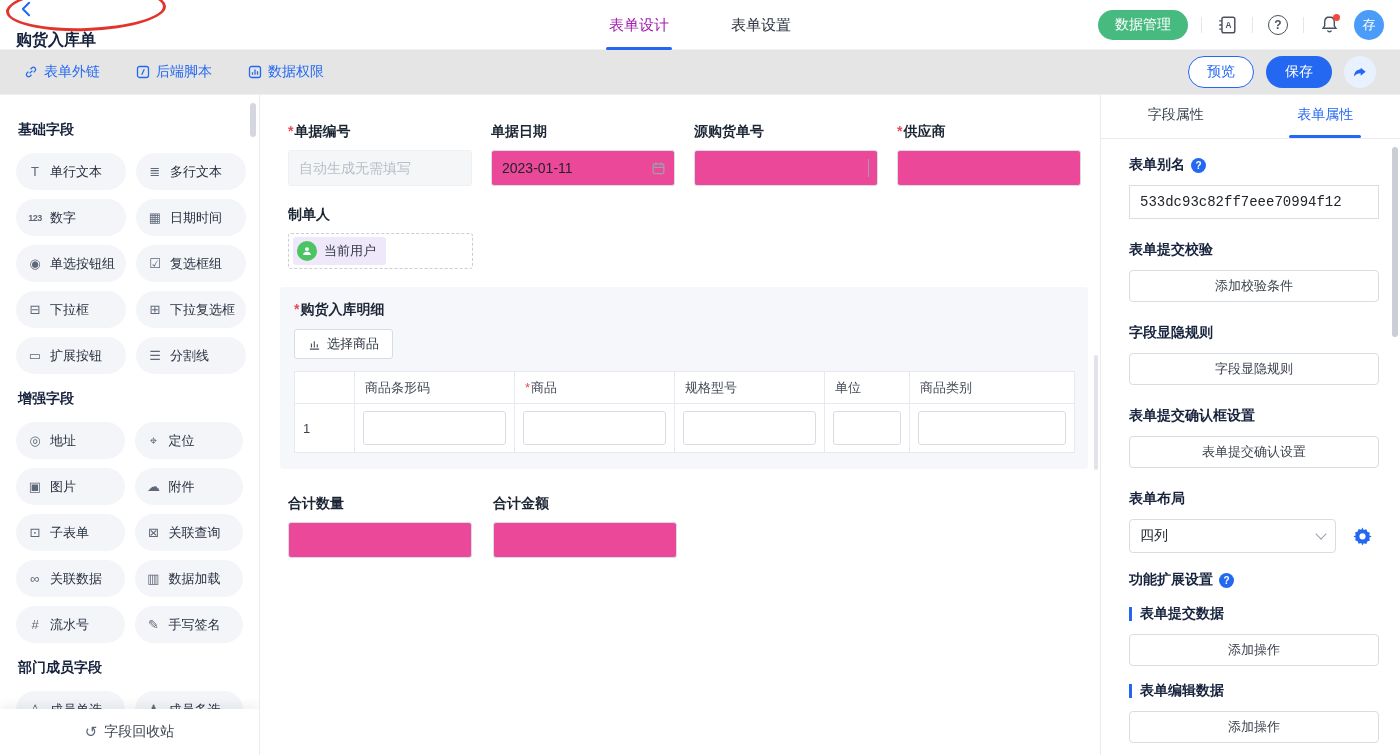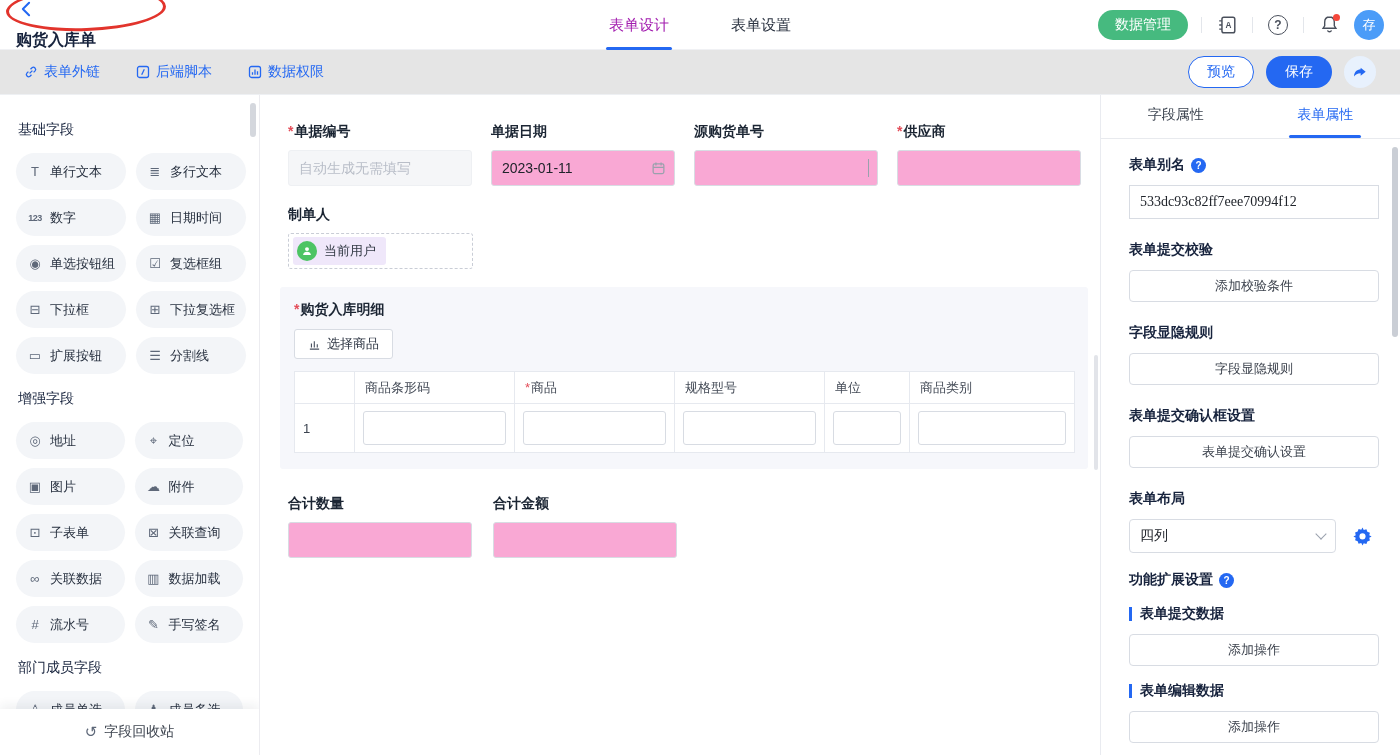--- a/index.html
+++ b/index.html
@@ -39,41 +39,41 @@
   .btn-preview { height:32px; width:66px; border-radius:16px; border:1px solid #2468f2; color:#2468f2;
     background:#fff; font-size:14px; cursor:pointer; }
   .btn-save { height:32px; width:66px; border-radius:16px; border:none; color:#fff; background:#2468f2;
     font-size:14px; cursor:pointer; }
   .share-btn { width:32px; height:32px; border-radius:50%; background:#e8f1fd; display:flex;
     align-items:center; justify-content:center; cursor:pointer; }
 
   
   .sidebar { position:absolute; top:95px; left:0; bottom:0; width:260px; background:#fff;
     border-right:1px solid #ececf0; padding:10px 16px 60px 16px; overflow:hidden; }
-  .sec-title { font-size:14px; font-weight:400; color:#17233d; margin:16px 0 14px 2px; }
+  .sec-title { font-size:14px; font-weight:700; color:#17233d; margin:16px 0 14px 2px; }
   .grid { display:grid; grid-template-columns:1fr 1fr; gap:9px 10px; }
   .pill { height:37px; background:#f3f5f8; border-radius:19px; display:flex; align-items:center;
     gap:7px; padding:0 11px; font-size:13px; color:#27303f; cursor:grab; white-space:nowrap; }
   .pill .icon { color:#5e6879; font-size:13px; width:16px; text-align:center; flex:none; }
   .pill .icon.num { font-size:9px; font-weight:700; letter-spacing:-.5px; }
   .sb-thumb { position:absolute; background:#d4d7dd; border-radius:3px; }
   .recycle-bar { position:absolute; left:0; right:0; bottom:0; height:46px; background:#fff;
     box-shadow:0 -4px 10px rgba(30,40,60,.07); display:flex; align-items:center; justify-content:center;
     gap:7px; font-size:14px; color:#3c434e; cursor:pointer; z-index:5; }
   .recycle-bar .icon { color:#5e6879; font-size:15px; }
 
   
   .canvas { position:absolute; top:95px; left:260px; right:300px; bottom:0; background:#fff;
     padding:28px 15px 0 28px; overflow:hidden; }
   .fld-row { display:flex; gap:19px; }
   .fld { width:184px; }
   .lbl { font-size:14px; font-weight:700; color:#1b2533; margin-bottom:9px; }
   .req { color:#e34d59; margin-right:1px; }
   .inp { width:100%; height:36px; border:1px solid #d8dce3; border-radius:3px; padding:0 10px;
-    font-size:14px; color:#20242b; background:#f9a8d4; font-family:inherit; }
+    font-size:14px; color:#20242b; background:#ec4899; font-family:inherit; }
   .inp::placeholder { color:#b9bec8; }
   .inp.disabled { background:#f5f6f8; border-color:#eef0f3; }
   .iwrap { position:relative; }
   .iwrap .ric { position:absolute; right:9px; top:50%; transform:translateY(-50%); pointer-events:none; }
   .chev { width:8px; height:8px; border-right:1.6px solid #9aa1ad; border-bottom:1.6px solid #9aa1ad;
     transform:rotate(45deg); margin-top:-4px; }
   .creator { margin-top:20px; }
   .creator-box { width:185px; height:36px; border:1px dashed #c9cdd6; border-radius:3px;
     display:flex; align-items:center; padding:0 4px; cursor:pointer; }
   .tag { height:28px; background:#efe7fa; border-radius:3px; display:flex; align-items:center;
@@ -98,21 +98,21 @@
   .ptab { flex:1; display:flex; align-items:center; justify-content:center; font-size:14px;
     color:#3c4450; position:relative; cursor:pointer; }
   .ptab.active { color:#2468f2; }
   .ptab.active::after { content:""; position:absolute; bottom:0; left:50%; transform:translateX(-50%);
     width:72px; height:3px; background:#2468f2; border-radius:2px; }
   .pcontent { padding:17px 22px 0 28px; }
   .phead { font-size:14px; font-weight:700; color:#17233d; display:flex; align-items:center; gap:6px; }
   .qmark { width:15px; height:15px; border-radius:50%; background:#2468f2; color:#fff; font-size:10px;
     font-weight:700; display:flex; align-items:center; justify-content:center; cursor:pointer; }
   .pinp { margin-top:11px; width:250px; height:34px; border:1px solid #d8dce3; border-radius:0;
-    padding:0 10px; font-size:14px; color:#20242b; font-family:Liberation Serif, serif; }
+    padding:0 10px; font-size:14px; color:#20242b; font-family:Liberation Mono, monospace; }
   .btn-outline { margin-top:11px; width:250px; height:32px; background:#fff; border:1px solid #d8dce3;
     border-radius:4px; font-size:13px; color:#3c424d; cursor:pointer; }
   .sect { margin-top:22px; }
   .layout-row { margin-top:11px; display:flex; align-items:center; gap:9px; width:250px; }
   .psel { flex:1; height:34px; border:1px solid #d8dce3; border-radius:4px; position:relative;
     display:flex; align-items:center; padding:4px 10px; font-size:14px; color:#20242b; cursor:pointer; }
   .psel .chev { position:absolute; right:10px; top:50%; margin-top:-6px; }
   .gearbtn { width:34px; height:34px; display:flex; align-items:center; justify-content:center; cursor:pointer; }
   .group-lbl { margin-top:16px; display:flex; align-items:center; gap:8px; font-size:14px; font-weight:700; color:#17233d; }
   .bluebar { width:3px; height:14px; background:#2468f2; }

